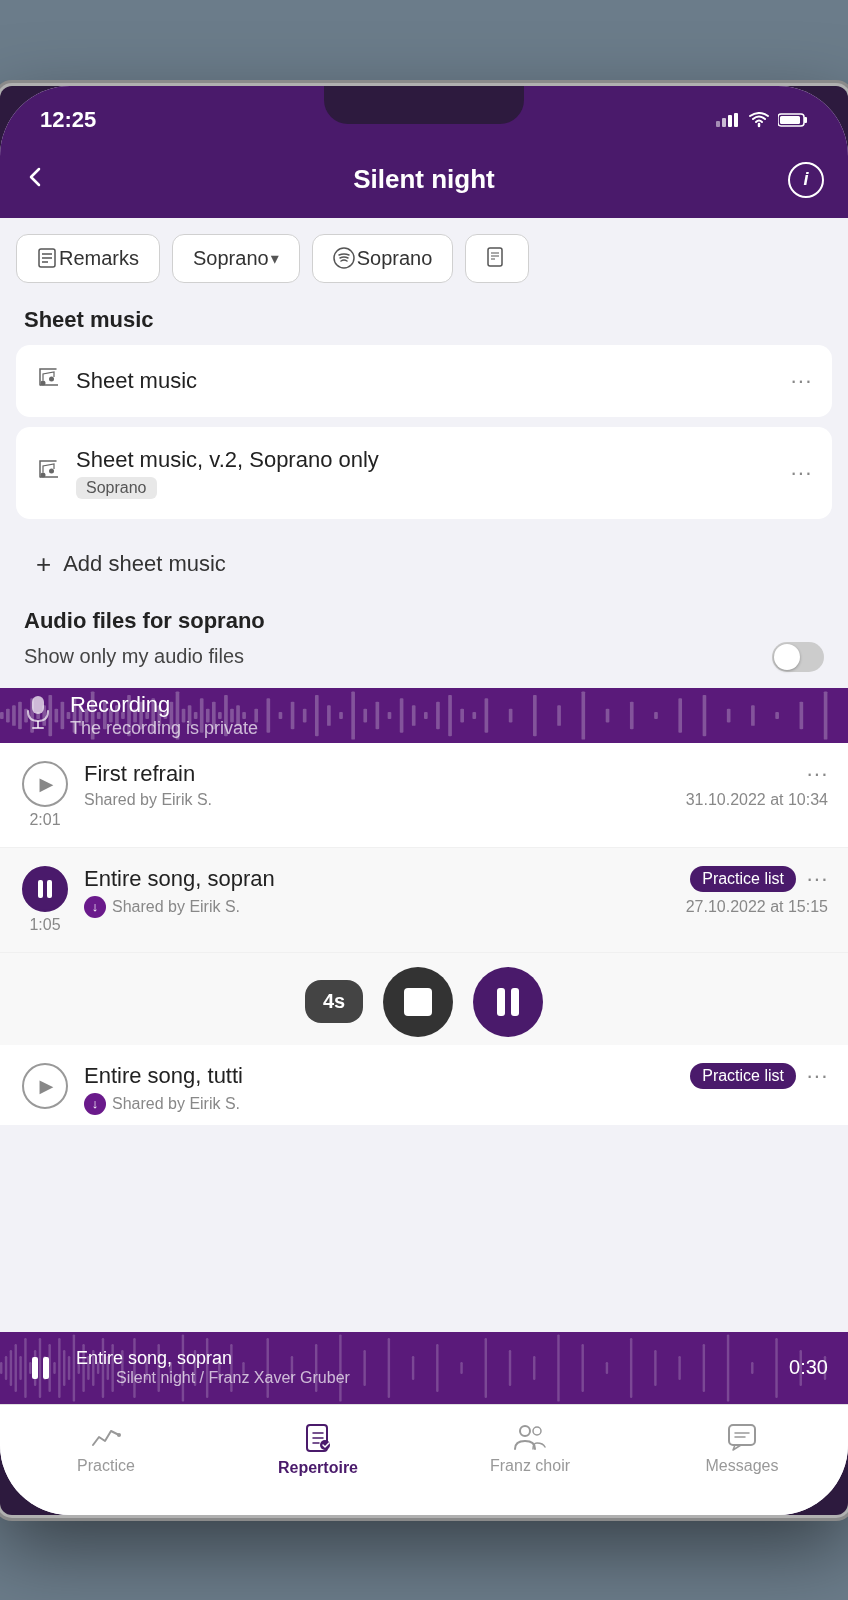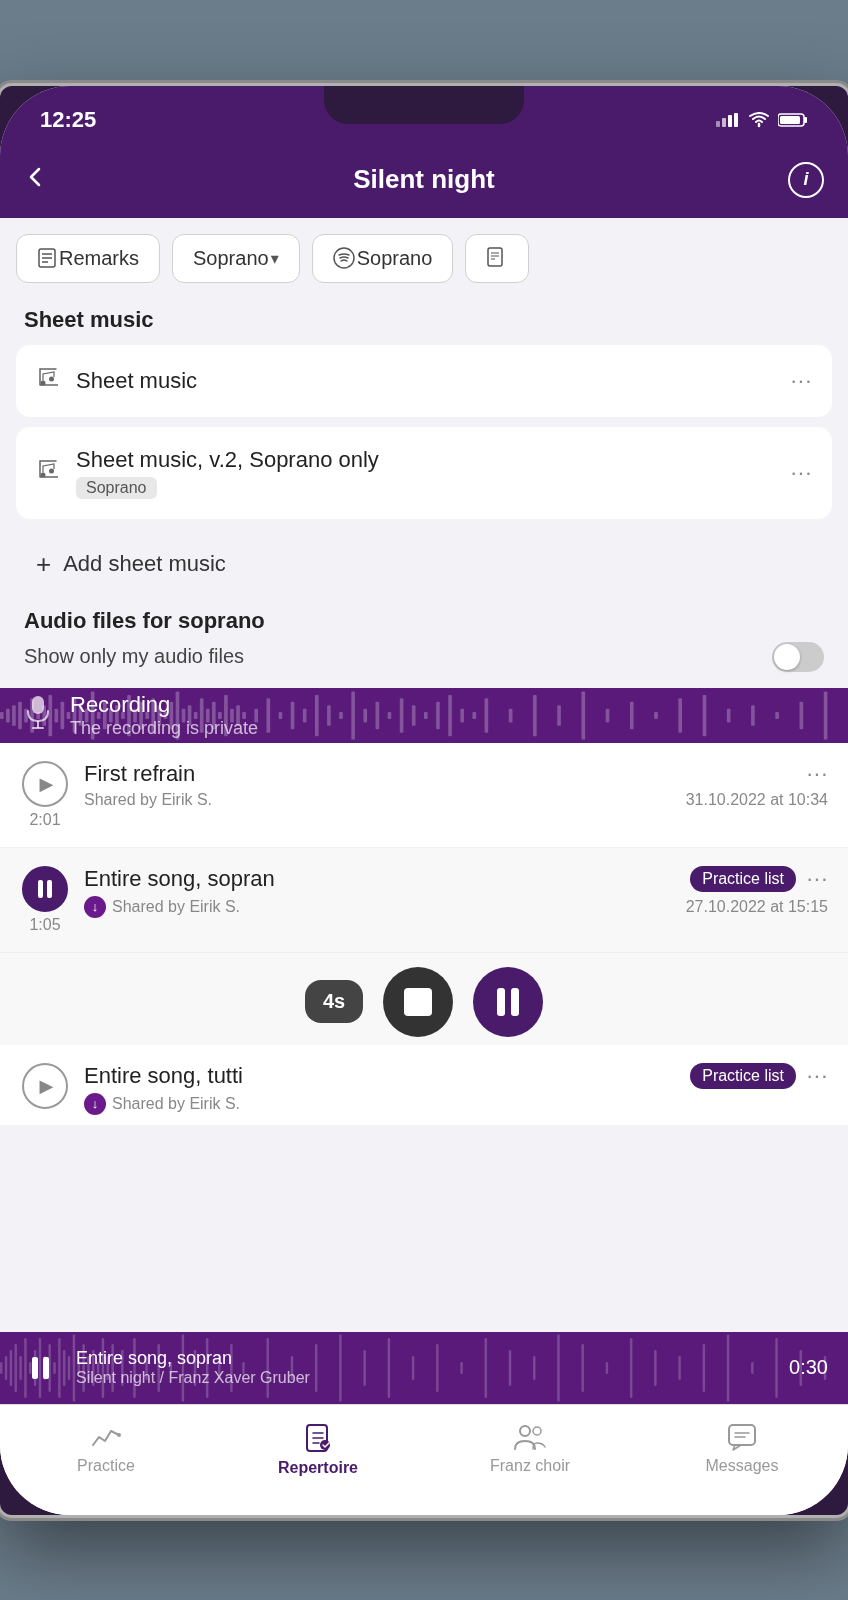--- a/index.html
+++ b/index.html
@@ -460,20 +460,21 @@
       z-index: 1;
     }
     .bottom-player-title {
       font-size: 18px;
       color: white;
       font-weight: 500;
     }
     .bottom-player-subtitle {
       font-size: 16px;
       color: rgba(255,255,255,0.7);
+      padding-left: 40px;
     }
     .bottom-player-time {
       color: white;
       font-size: 20px;
       font-weight: 500;
       z-index: 1;
     }
     
     .bottom-nav {
       background: white;

